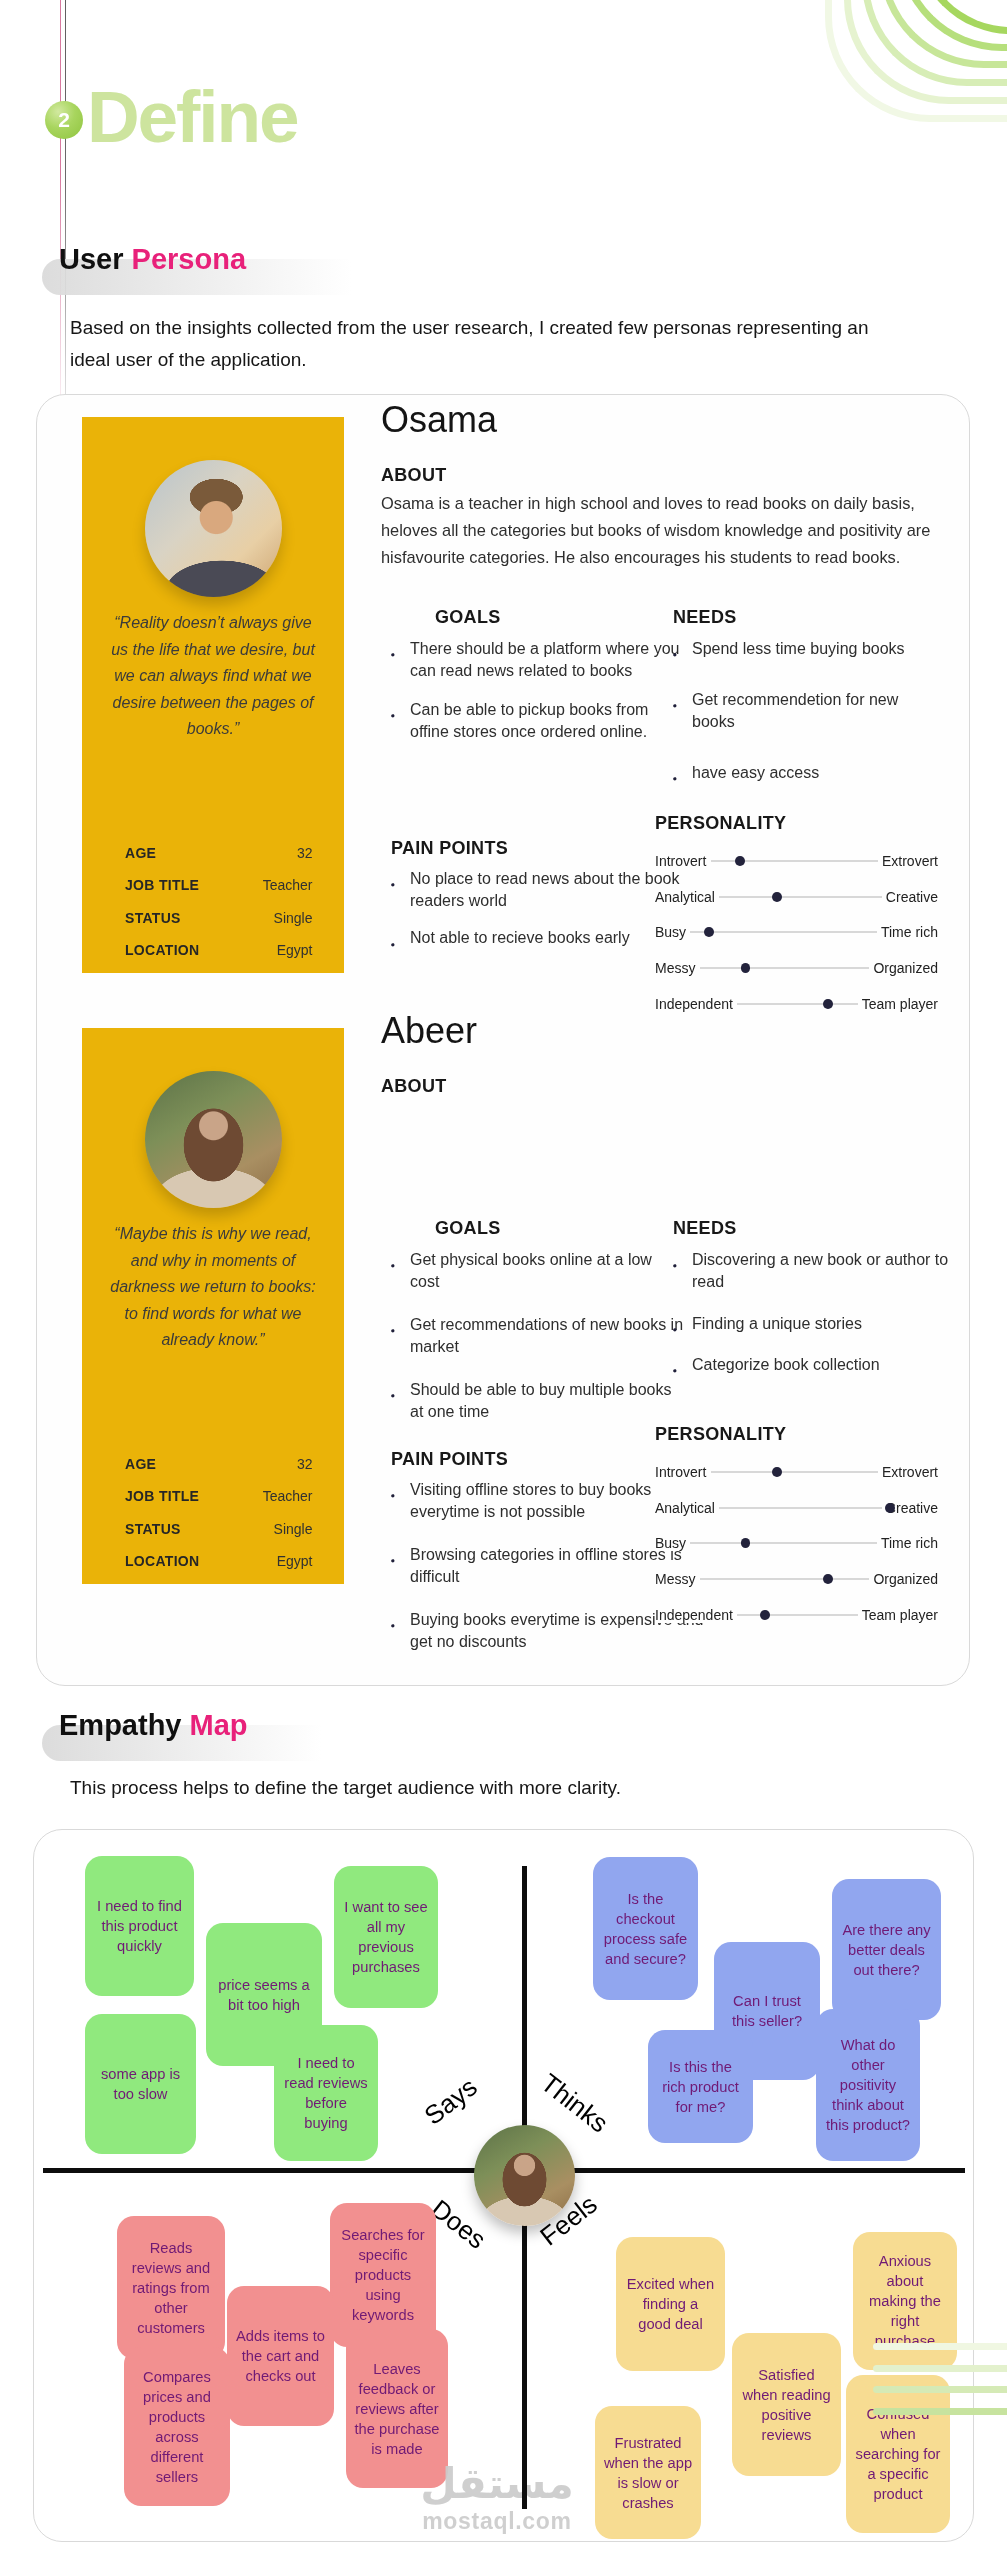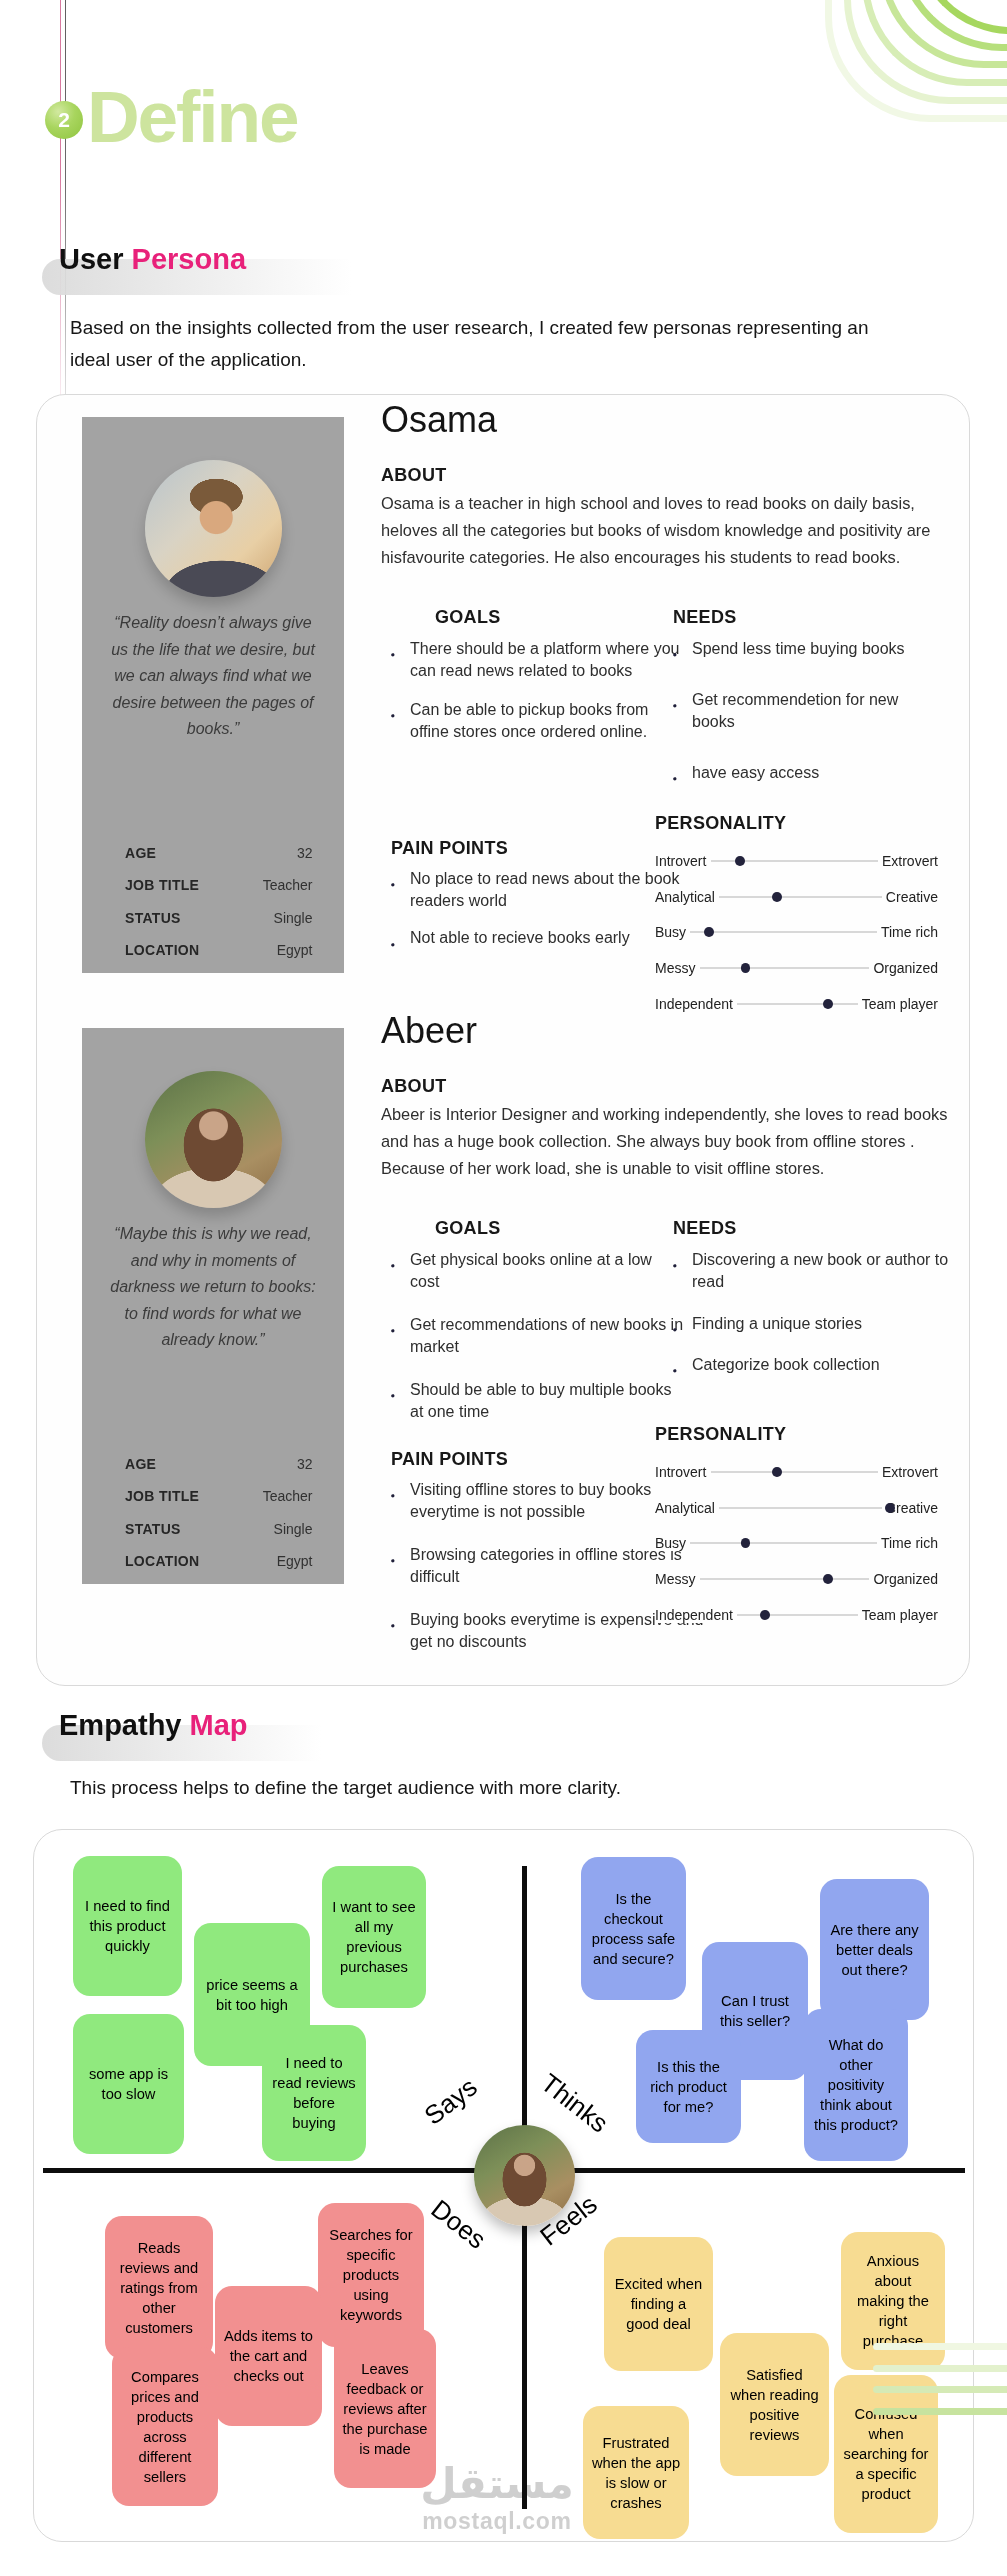--- a/index.html
+++ b/index.html
@@ -40,21 +40,21 @@
   .sec-title.t-empathy{left:59px;top:1709px;}
   .sec-desc{position:absolute;left:70px;font-size:19px;line-height:31.5px;color:#161616;z-index:2;}
   .sec-desc.d-persona{top:312px;width:839px;}
   .sec-desc.d-empathy{top:1772px;width:895px;}
   
   .big-card{position:absolute;left:36px;top:394px;width:934px;height:1292px;
     border:1.4px solid #d9d9d9;border-radius:29px;background:#fefefe;box-sizing:border-box;z-index:1;}
   .persona{position:absolute;left:0;width:932px;height:611px;}
   #persona1{top:0;}
   #persona2{top:611px;}
-  .panel{position:absolute;left:45px;top:22px;width:262px;height:556px;background:#a3a3a3;}
+  .panel{position:absolute;left:45px;top:22px;width:262px;height:556px;background:#eab308;}
   .photo{position:absolute;left:63px;top:43px;width:137px;height:137px;border-radius:50%;
     box-shadow:0 8.4px 14px rgba(0,0,0,.18);}
   .photo.man{background:
     radial-gradient(circle at 52% 42%, #d9a87e 0 15%, rgba(0,0,0,0) 16%),
     radial-gradient(ellipse 32% 22% at 52% 27%, #7a5a3a 0 60%, rgba(0,0,0,0) 61%),
     radial-gradient(ellipse 58% 32% at 56% 96%, #4a4a55 0 70%, rgba(0,0,0,0) 71%),
     linear-gradient(135deg,#b8c4cc 0%,#d9d3c4 40%,#e8cfa5 70%,#caa06c 100%);}
   .photo.woman{background:
     radial-gradient(circle at 50% 40%, #c9a488 0 13%, rgba(0,0,0,0) 14%),
     radial-gradient(ellipse 36% 44% at 50% 54%, #6e4a33 0 60%, rgba(0,0,0,0) 61%),
@@ -106,22 +106,22 @@
     radial-gradient(circle at 50% 40%, #c9a488 0 13%, rgba(0,0,0,0) 14%),
     radial-gradient(ellipse 36% 44% at 50% 54%, #6e4a33 0 60%, rgba(0,0,0,0) 61%),
     radial-gradient(ellipse 62% 36% at 50% 96%, #d8c8b2 0 70%, rgba(0,0,0,0) 71%),
     linear-gradient(150deg,#5c7247 0%,#7d8f58 35%,#a98f62 70%,#8a6b44 100%);}
   .qlabel{position:absolute;font-size:26px;font-weight:500;color:#000000;z-index:3;}
   .ql-says{left:422px;top:2086px;transform:rotate(-38deg);}
   .ql-thinks{left:536px;top:2088px;transform:rotate(38deg);}
   .ql-does{left:428px;top:2209px;transform:rotate(38deg);}
   .ql-feels{left:537px;top:2205px;transform:rotate(-38deg);}
   .note{position:absolute;border-radius:17px;display:flex;align-items:center;justify-content:center;
-    text-align:center;font-size:14.7px;line-height:20px;color:#000000;
-    padding:7px 8.4px;box-sizing:border-box;z-index:3;}
+    text-align:center;font-size:14.7px;line-height:20px;color:#701a75;
+    padding:7px 8.4px;box-sizing:border-box;z-index:3;margin-left:12px;}
   .note.green{background:#90e97e;}
   .note.blue{background:#91a6ef;}
   .note.red{background:#f29090;}
   .note.yellow{background:#f7dc92;}
   .q0n0{left:73px;top:1856px;width:109px;height:140px;}
   .q0n1{left:194px;top:1923px;width:116px;height:143px;}
   .q0n2{left:322px;top:1866px;width:104px;height:142px;}
   .q0n3{left:73px;top:2014px;width:111px;height:140px;}
   .q0n4{left:262px;top:2025px;width:104px;height:136px;}
   .q1n0{left:581px;top:1857px;width:105px;height:143px;}
@@ -269,21 +269,20 @@
           <span class="demo-value">Single</span>
         </div>
         <div class="demo-row">
           <span class="demo-label">LOCATION</span>
           <span class="demo-value">Egypt</span>
         </div>
       </div>
     </div>
     <div class="pname">Abeer</div>
     <div class="sub about-t">ABOUT</div>
-    <div class="about-p">Abeer is Interior Designer and working independently, she loves to read books and has a huge book collection. She always buy book from offline stores . Because of her work load, she is unable to visit offline stores.</div>
     <div class="sub goals-t">GOALS</div>
     <ul class="blist goals-l">
       <li>Get physical books online at a low cost</li>
       <li>Get recommendations of new books in market</li>
       <li>Should be able to buy multiple books at one time</li>
     </ul>
     <div class="sub needs-t">NEEDS</div>
     <ul class="blist needs-l">
       <li>Discovering a new book or author to read</li>
       <li>Finding a unique stories</li>

